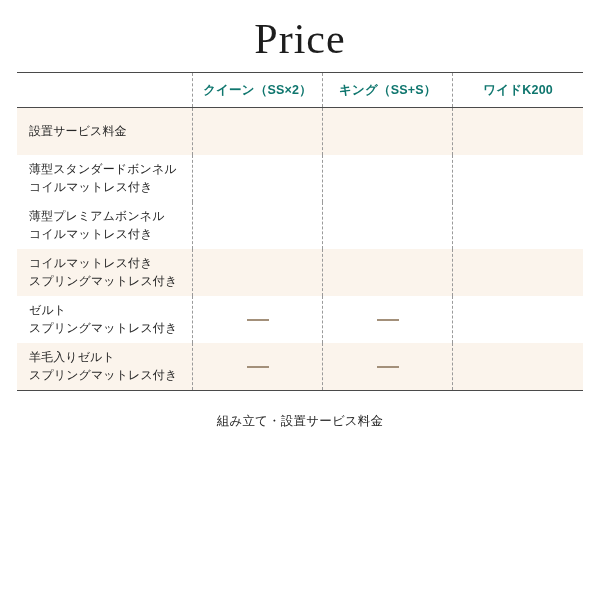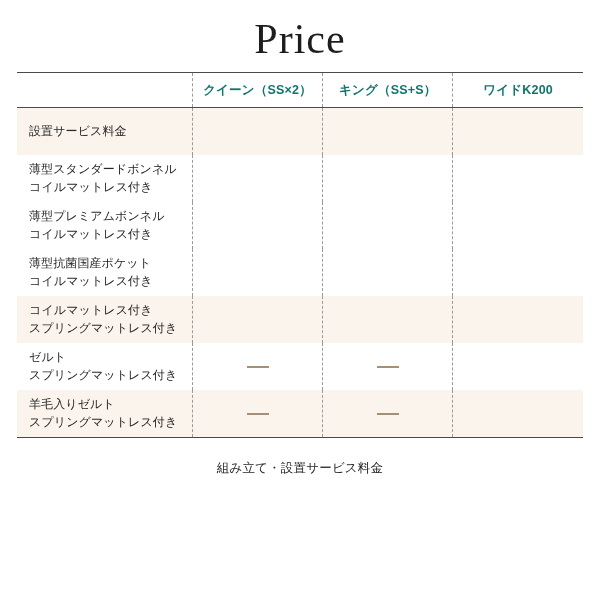--- a/index.html
+++ b/index.html
@@ -155,29 +155,20 @@
           <td class="label">
             <span class="lbl-line">薄型プレミアムボンネル</span>
             <span class="lbl-line">コイルマットレス付き</span>
           </td>
           <td class="val sep"></td>
           <td class="val sep"></td>
           <td class="val"></td>
         </tr>
 
 
-        <tr class="body-row">
-          <td class="label">
-            <span class="lbl-line">薄型抗菌国産ポケット</span>
-            <span class="lbl-line">コイルマットレス付き</span>
-          </td>
-          <td class="val sep"></td>
-          <td class="val sep"></td>
-          <td class="val"></td>
-        </tr>
 
         <tr class="body-row alt">
           <td class="label">
             <span class="lbl-line">コイルマットレス付き</span>
             <span class="lbl-line">スプリングマットレス付き</span>
           </td>
           <td class="val sep"></td>
           <td class="val sep"></td>
           <td class="val"></td>
         </tr>

